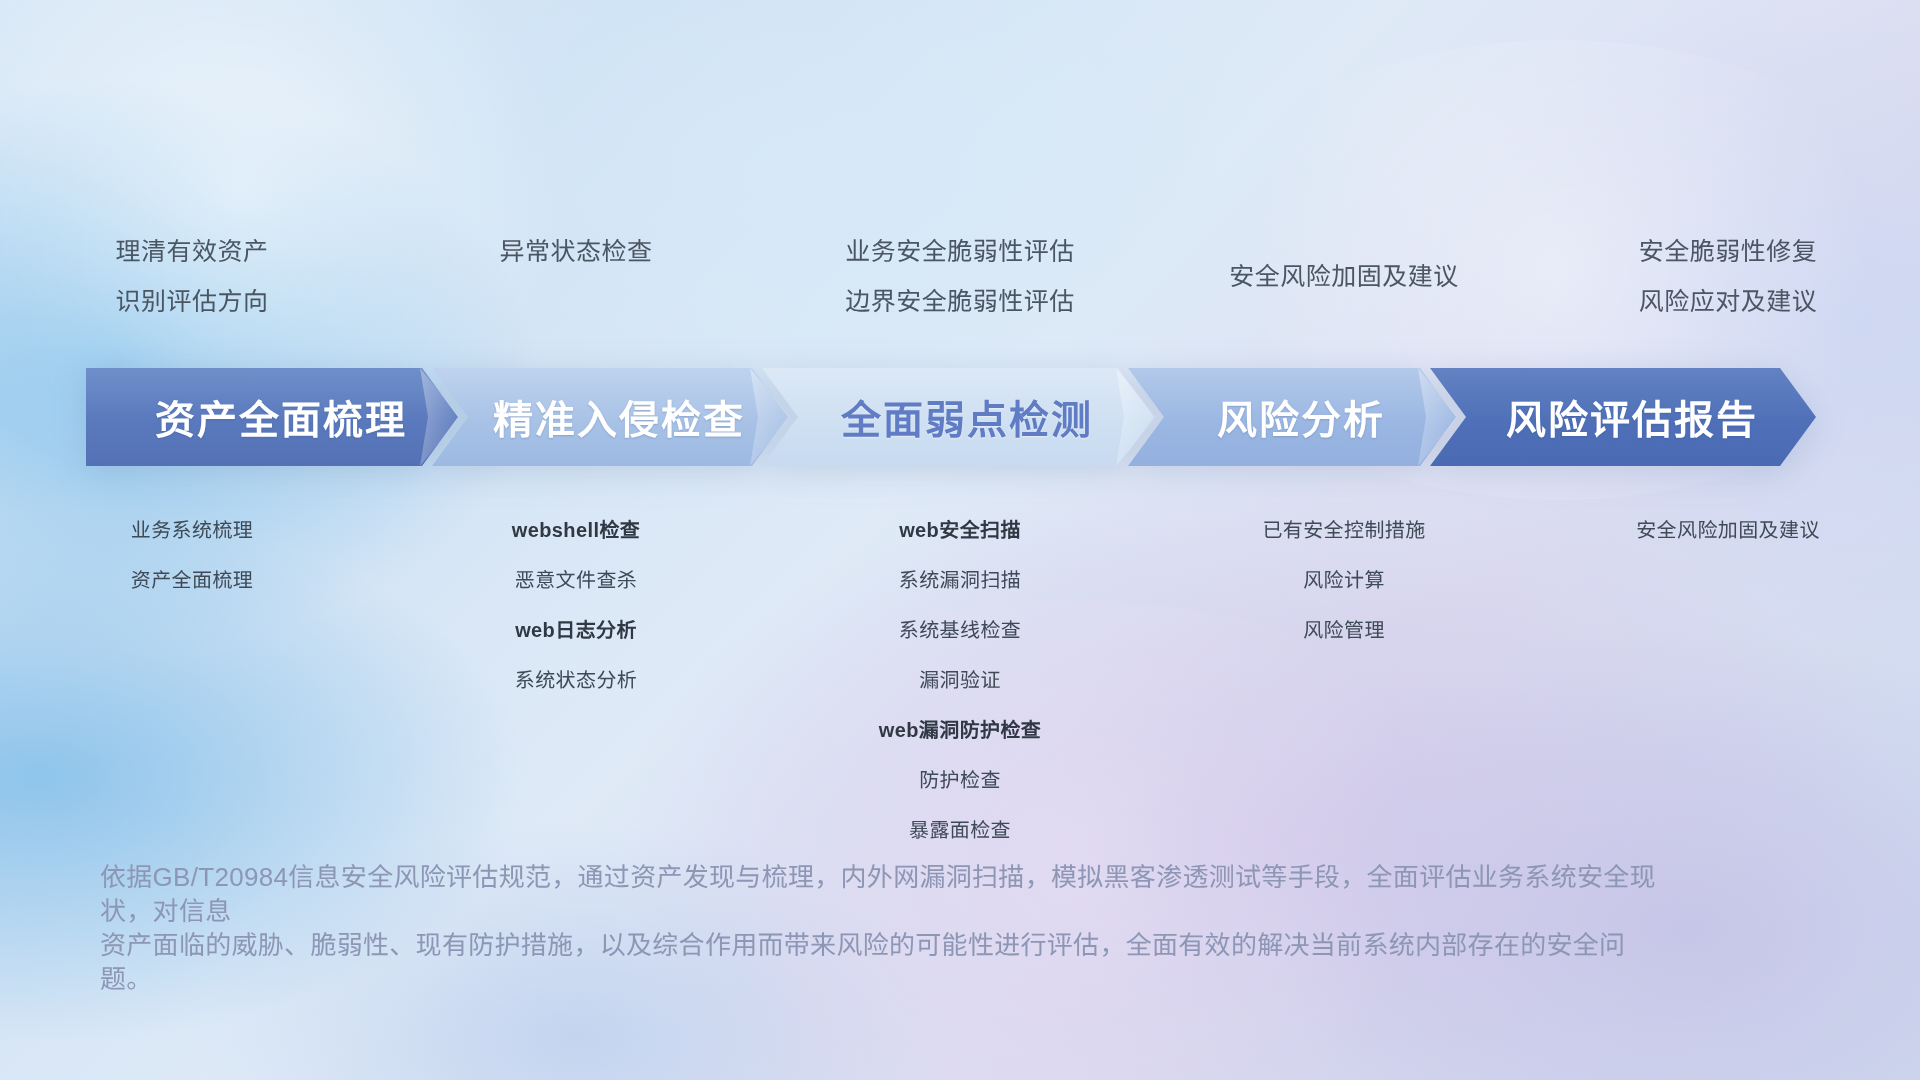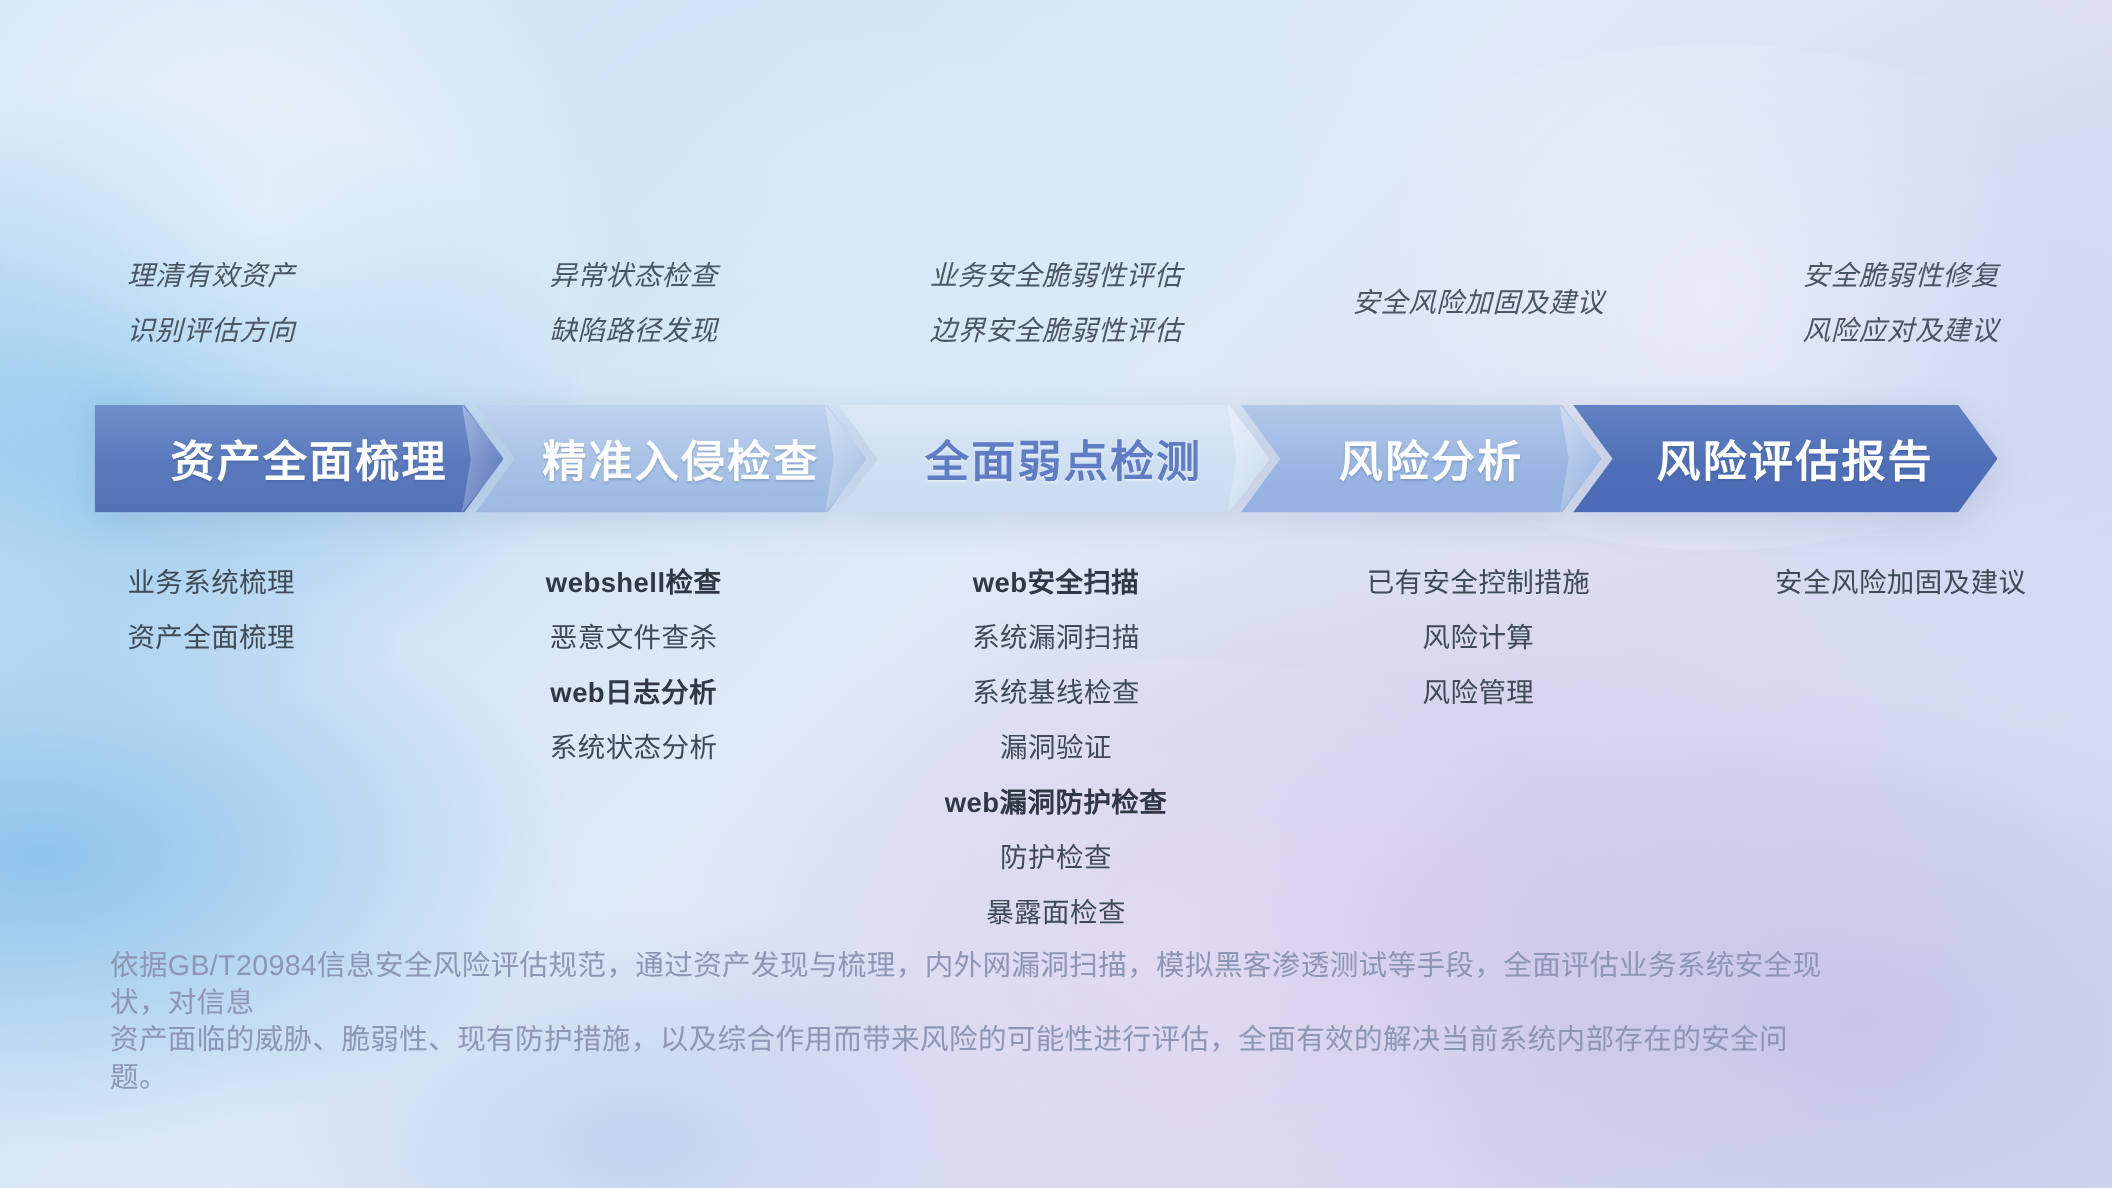--- a/index.html
+++ b/index.html
@@ -75,47 +75,46 @@
   
   .chev .seam{
     position:absolute;right:-2px;top:0;width:40px;height:98px;z-index:2;
     background:linear-gradient(100deg,rgba(255,255,255,.65),rgba(255,255,255,0));
     clip-path:polygon(0 0,100% 50%,0 100%, 8px 50%);
     opacity:.55;
   }
 
   
   .bottom-lists{top:505px;align-items:flex-start;}
-  .bottom-lists .item{font-size:25px;line-height:50px;color:#3f4a57;letter-spacing:.4px;}
+  .bottom-lists .item{font-size:20px;line-height:50px;color:#3f4a57;letter-spacing:.4px;}
   .bottom-lists .item.em{font-weight:bold;color:#2f3843;}
 
   
   .note{
     position:absolute;left:100px;top:860px;width:1560px;
     font-size:26px;line-height:34px;color:#8d96b4;letter-spacing:.3px;
   }
   .note p{margin:0;}
 </style>
 </head>
 <body>
 
 <div class="canvas">
 
   <div class="glow-a"></div>
   <div class="glow-b"></div>
   <div class="glow-c"></div>
 
-  <div class="cols top-labels" style="position:absolute;font-style:italic;">
+  <div class="cols top-labels" style="position:absolute;">
     <div class="col">
       <div class="item">理清有效资产</div>
       <div class="item">识别评估方向</div>
     </div>
     <div class="col">
       <div class="item">异常状态检查</div>
-      <div class="item">缺陷路径发现</div>
     </div>
     <div class="col">
       <div class="item">业务安全脆弱性评估</div>
       <div class="item">边界安全脆弱性评估</div>
     </div>
     <div class="col">
       <div class="item" style="line-height:100px;">安全风险加固及建议</div>
     </div>
     <div class="col">
       <div class="item">安全脆弱性修复</div>

